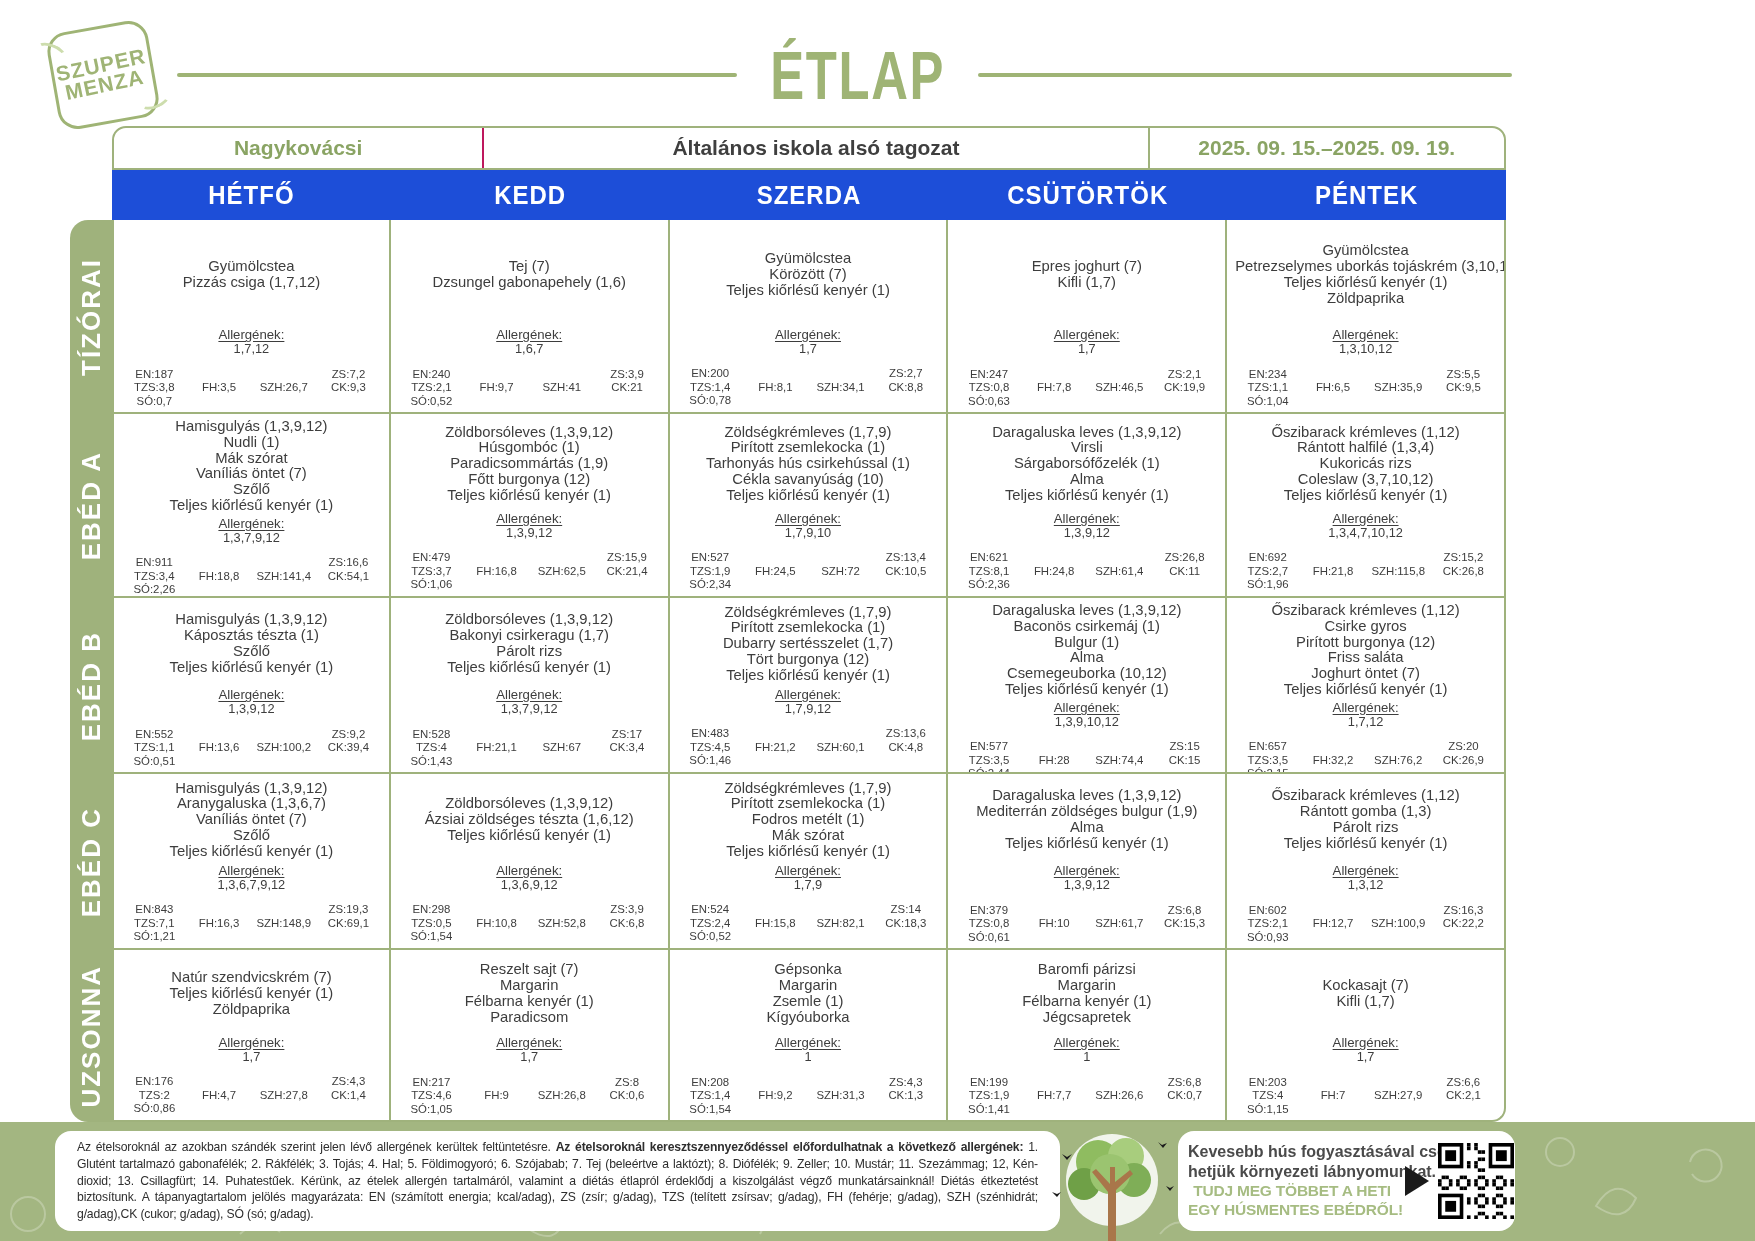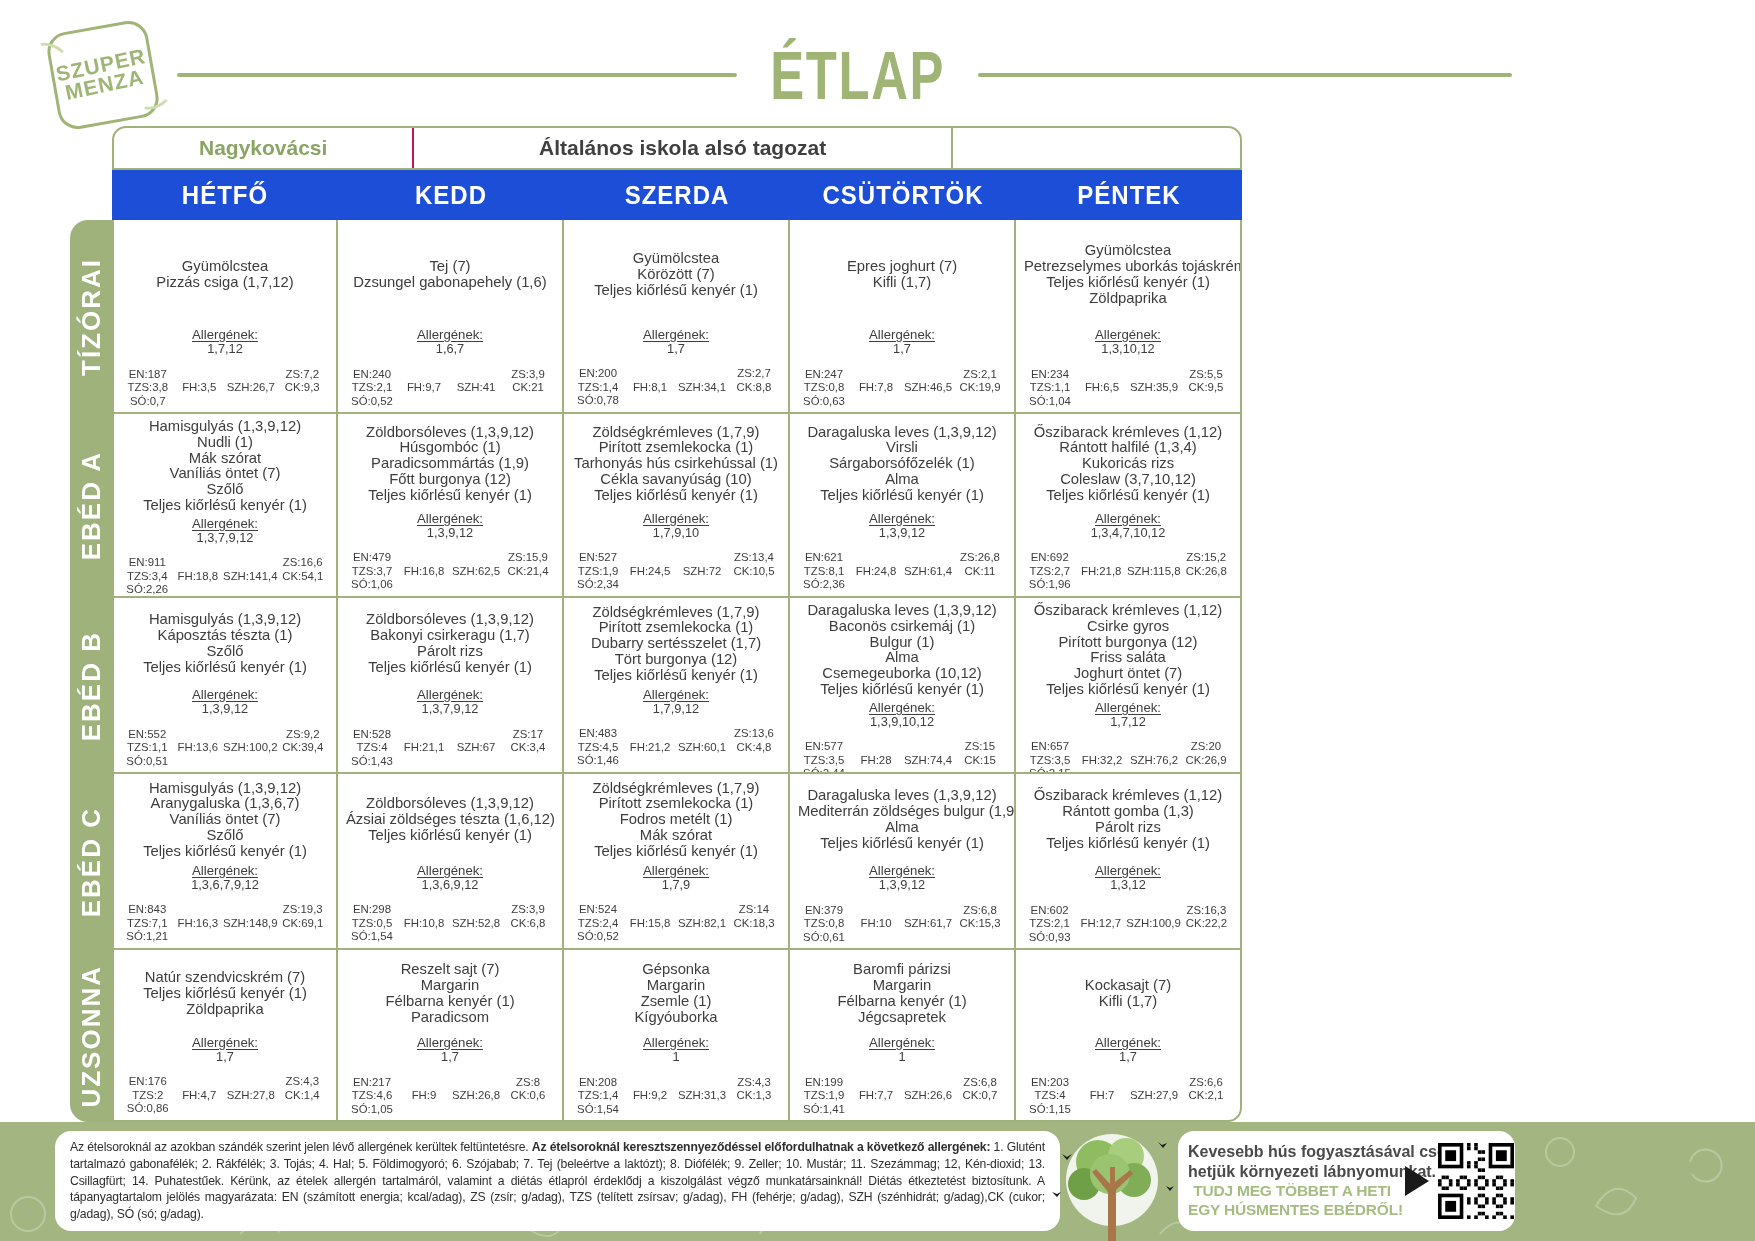--- a/index.html
+++ b/index.html
@@ -17,21 +17,21 @@
   .logo:after{right:-14px;bottom:4px;transform:rotate(-10deg);}
 
   .title-row{position:absolute;left:177px;top:38px;width:1335px;height:74px;display:flex;align-items:center;}
   .rule{height:4px;background:#9fb475;border-radius:2px;}
   .rule-left{width:560px;}
   .rule-right{flex:1;}
   h1.etlap{margin:0 14px;font-size:62px;font-weight:700;letter-spacing:2px;color:#9fb475;
         line-height:1;transform:scale(.82,1.12);}
 
   
-  .table-wrap{position:absolute;left:70px;top:126px;width:1172px;}
+  .table-wrap{position:absolute;left:70px;top:126px;width:1436px;}
   .info-bar{margin-left:42px;height:44px;display:flex;border:2px solid #9fb27c;
         border-radius:14px 14px 0 0;overflow:hidden;background:#fff;box-sizing:border-box;}
   .info-cell{display:flex;align-items:center;justify-content:center;font-weight:700;font-size:21px;box-sizing:border-box;}
   .info-loc{width:26.5%;color:#8aa464;}
   .info-school{width:48%;border-left:2px solid #be185d;border-right:2px solid #9fb27c;color:#3f3f3f;}
   .info-date{width:25.5%;color:#8aa464;}
 
   .day-band{margin-left:42px;height:50px;background:#1d4ed8;display:grid;grid-template-columns:repeat(5,1fr);}
   .day-cell{display:flex;align-items:center;justify-content:center;color:#fff;font-weight:700;
         font-size:24px;letter-spacing:1px;transform:scaleY(1.1);}
@@ -54,21 +54,21 @@
   .alg-label{font-size:13.2px;line-height:15px;text-decoration:underline;text-underline-offset:2px;text-align:center;}
   .alg-val{font-size:12.8px;line-height:14.5px;}
   .nutrition{margin-top:11px;display:grid;grid-template-columns:1fr 1fr 1fr 1fr;}
   .nutrition span{font-size:11.4px;line-height:13.5px;text-align:center;white-space:nowrap;}
 
   
   .footer{position:absolute;left:0;bottom:0;width:1755px;height:119px;background:#a3b681;}
   .doodles{position:absolute;inset:0;}
   .disclaimer{position:absolute;left:55px;top:9px;width:1005px;height:100px;background:#fff;
         border-radius:16px;padding:9px 14px;box-sizing:border-box;display:flex;align-items:center;}
-  .disclaimer p{margin:1px;font-size:12.2px;line-height:1.38;letter-spacing:-.15px;text-align:justify;color:#2e2e2e;}
+  .disclaimer p{margin:8px;font-size:12.2px;line-height:1.38;letter-spacing:-.15px;text-align:justify;color:#2e2e2e;}
   .disclaimer .b{font-weight:700;}
   .tree{position:absolute;left:1040px;top:0;}
   .promo-box{position:absolute;left:1178px;top:9px;width:337px;height:100px;background:#fff;
         border-radius:16px;display:flex;align-items:center;gap:9px;padding:0 10px;box-sizing:border-box;}
   .promo-text{width:208px;text-align:center;}
   .promo-l12{font-size:16px;line-height:1.25;font-weight:700;color:#4a4a4a;white-space:nowrap;}
   .promo-l34{font-size:15.5px;line-height:1.2;font-weight:700;color:#a6bc82;letter-spacing:-.2px;white-space:nowrap;}
   .play{width:0;height:0;border-top:15px solid transparent;border-bottom:15px solid transparent;
         border-left:24px solid #1a1a1a;flex:none;}
   .qr{flex:none;}
@@ -85,20 +85,21 @@
   <div class="title-row">
     <span class="rule rule-left"></span>
     <h1 class="etlap">ÉTLAP</h1>
     <span class="rule rule-right"></span>
   </div>
 
   <div class="table-wrap">
     <div class="info-bar">
       <div class="info-cell info-loc">Nagykovácsi</div>
       <div class="info-cell info-school">Általános iskola alsó tagozat</div>
+      <div class="info-cell info-date">2025. 09. 15.–2025. 09. 19.</div>
     </div>
     <div class="day-band" id="day-band">
         <div class="day-cell">HÉTFŐ</div>
         <div class="day-cell">KEDD</div>
         <div class="day-cell">SZERDA</div>
         <div class="day-cell">CSÜTÖRTÖK</div>
         <div class="day-cell">PÉNTEK</div>
       </div>
     <div class="menu-grid" id="menu-grid">
         <div class="row-label first">

